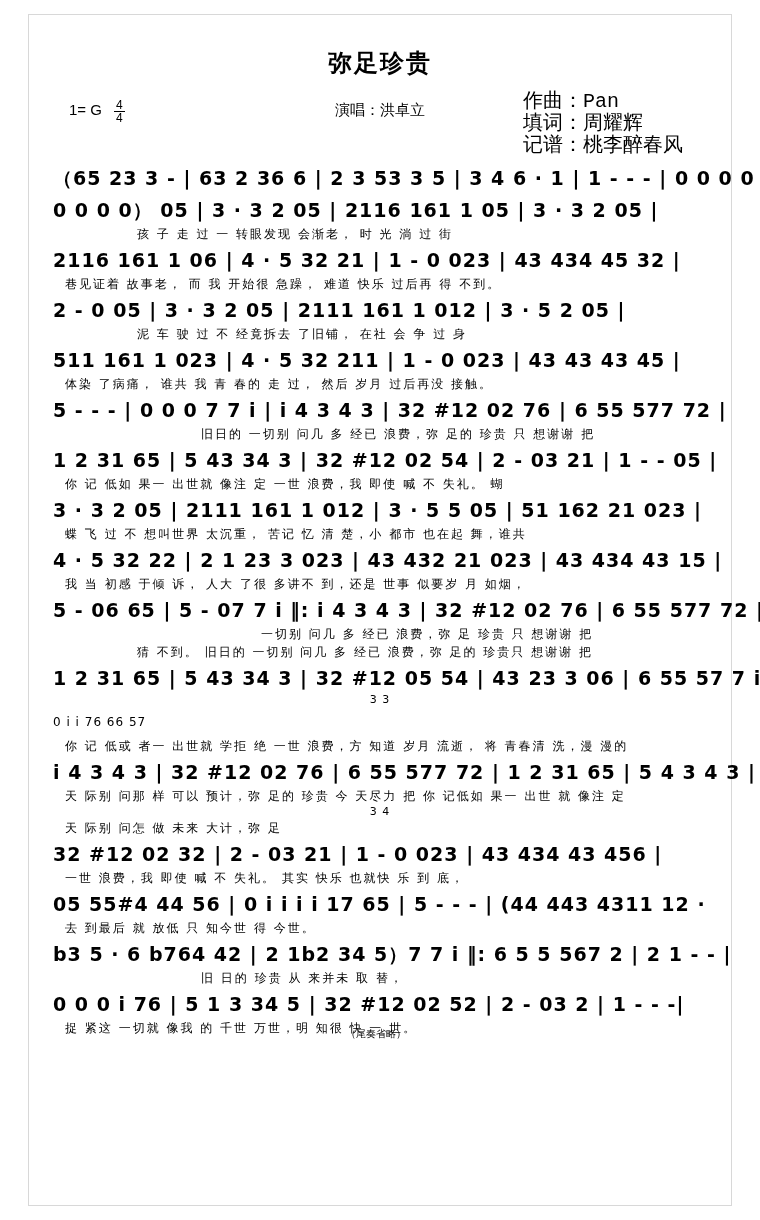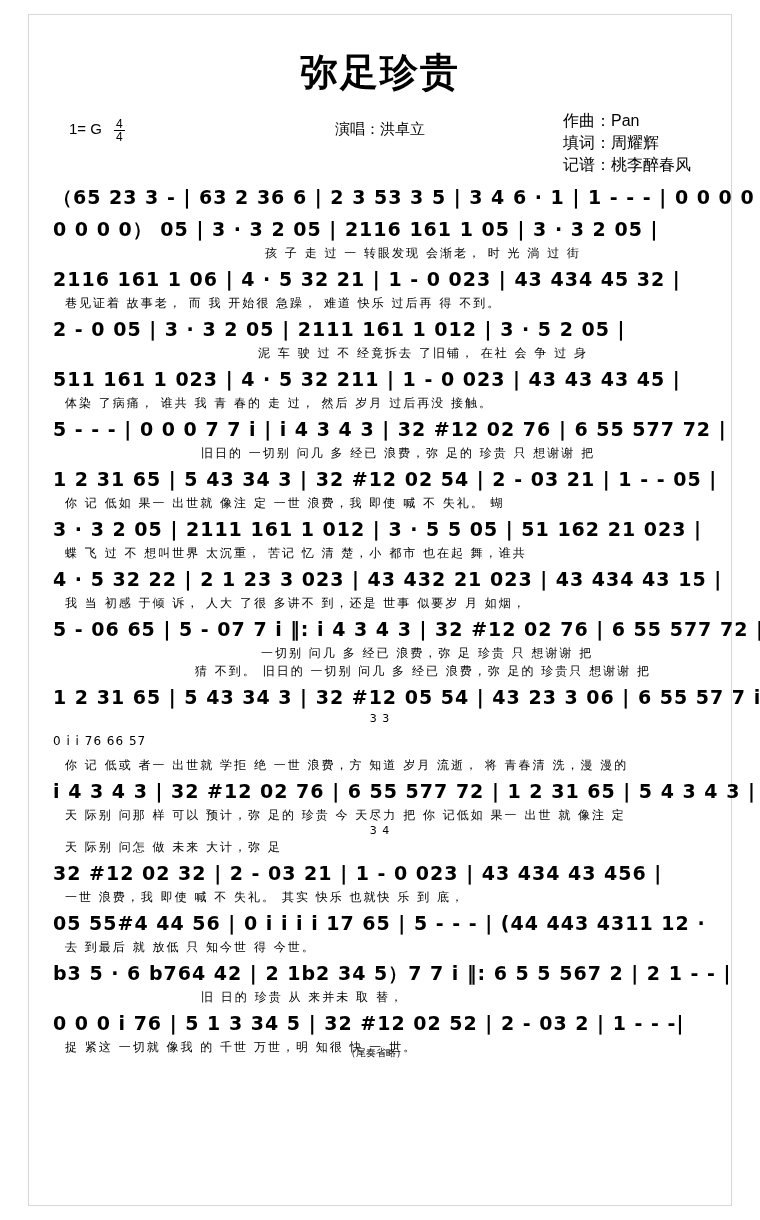--- a/index.html
+++ b/index.html
@@ -13,21 +13,21 @@
   .sheet{
     position:absolute;
     left:28px;top:14px;
     width:704px;height:1192px;
     border:1px solid #d8d8d8;
     background:#fff;
     box-sizing:border-box;
   }
   .title{
     text-align:center;
-    font-size:38px;
+    font-size:24px;
     font-weight:bold;
     letter-spacing:2px;
     margin-top:32px;
     font-family:"DejaVu Sans", sans-serif;
   }
   .subhead{
     position:relative;
     height:74px;
     margin-top:6px;
   }
@@ -50,24 +50,24 @@
   .singer{
     position:absolute;
     left:50%;transform:translateX(-50%);
     top:16px;
     font-size:15px;
     font-family:"DejaVu Sans", sans-serif;
     white-space:nowrap;
   }
   .credits{
     position:absolute;
-    right:40px;top:6px;
-    font-size:16px;
+    right:48px;top:6px;
+    font-size:20px;
     line-height:22px;
-    font-family:Liberation Sans, sans-serif;
+    font-family:Liberation Mono, monospace;
     text-align:left;
   }
   .credits div{white-space:nowrap;}
 
   .music{
     margin:4px 22px 0 22px;
   }
   .system{
     position:relative;
     margin-bottom:2px;
@@ -82,21 +82,21 @@
     padding-left:2px;
   }
   .lyr{
     font-family:"DejaVu Sans", sans-serif;
     font-size:12px;
     letter-spacing:2px;
     white-space:nowrap;
     line-height:18px;
     padding-left:14px;
   }
-  .lyr-ind{padding-left:86px;text-align:center;}
+  .lyr-ind{padding-left:86px;}
   .lyr-ind2{padding-left:150px;}
   .lyr-ind3{padding-left:210px;}
   .tiny{
     font-family:"DejaVu Sans", sans-serif;
     font-size:11px;
     letter-spacing:1px;
     white-space:nowrap;
     line-height:14px;
   }
   .center-small{text-align:center;font-size:11px;}

